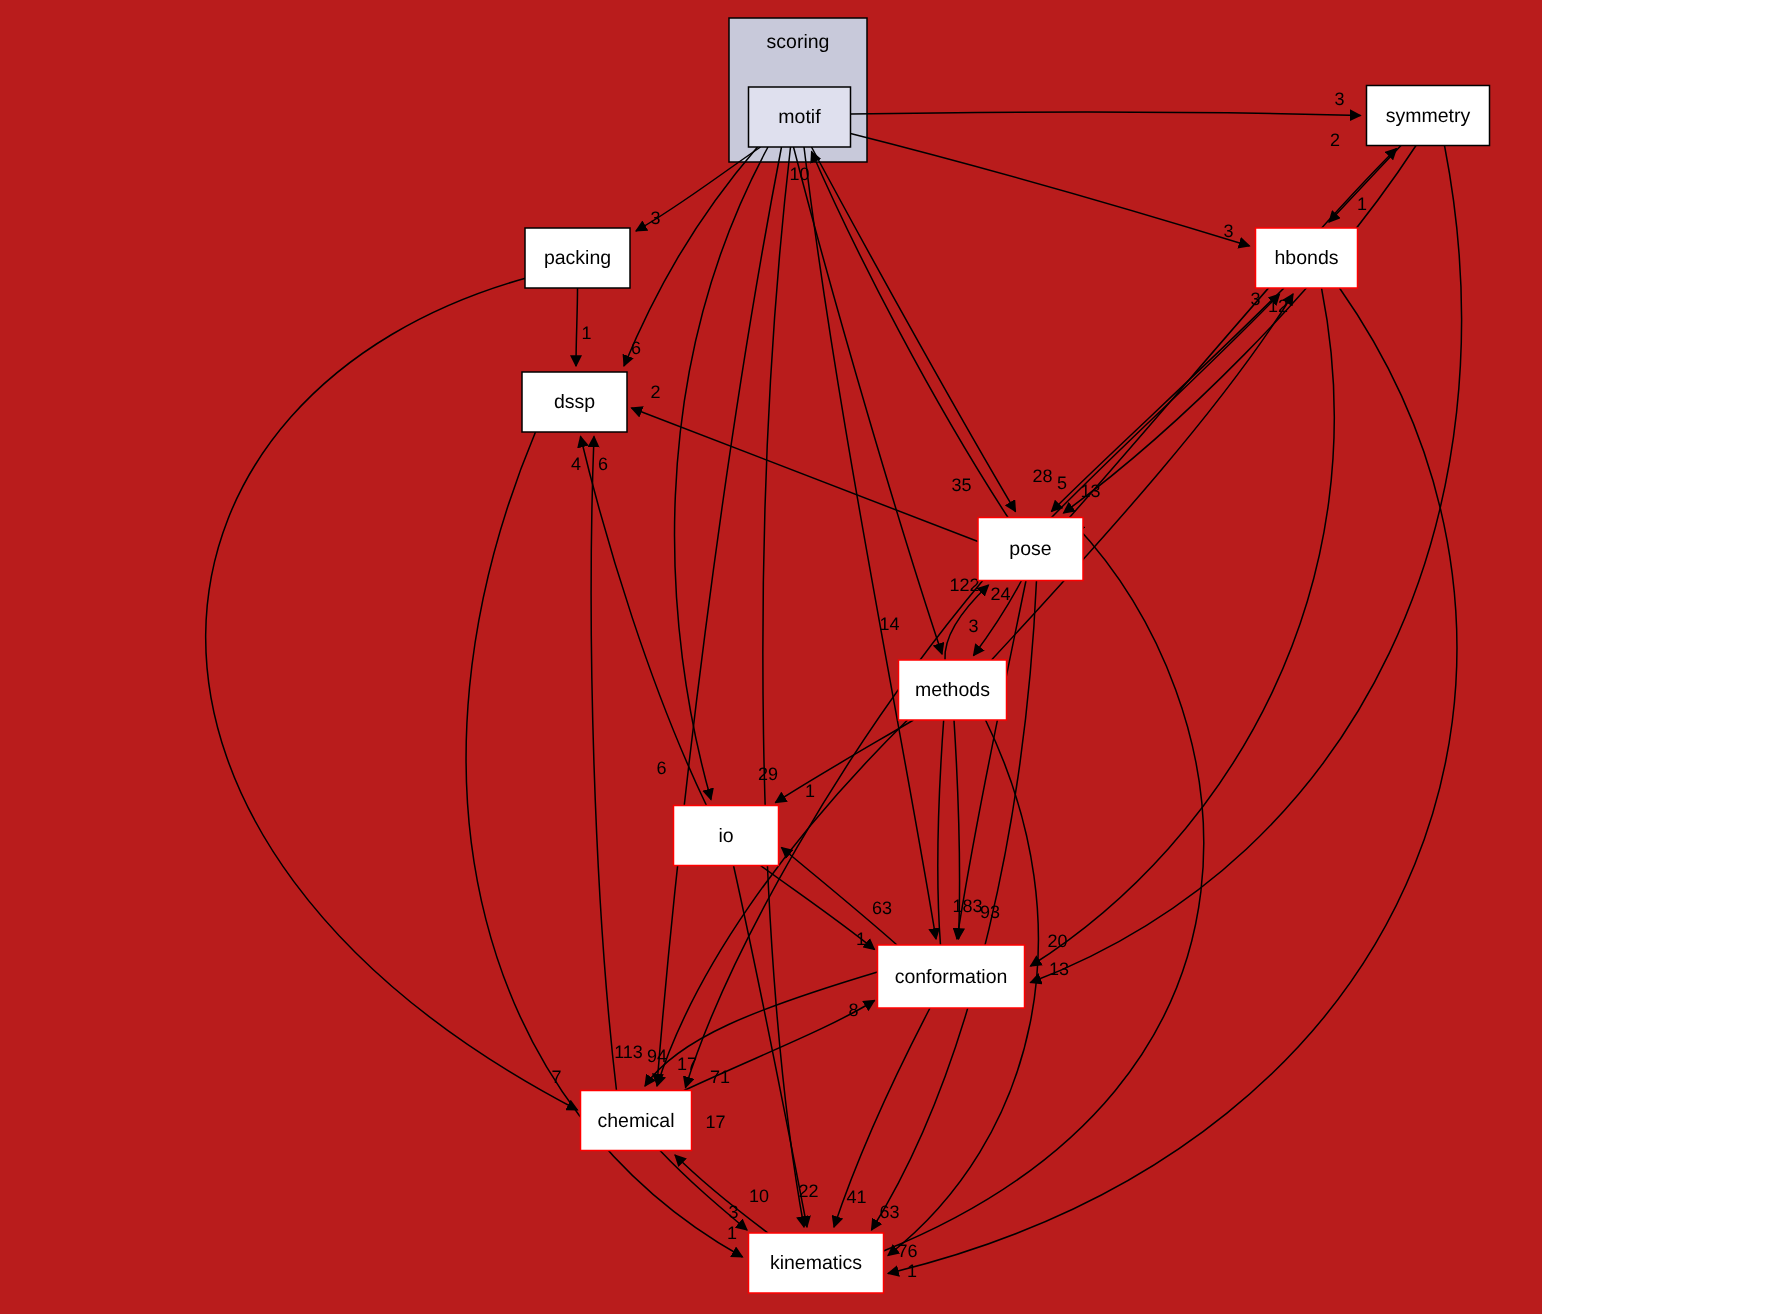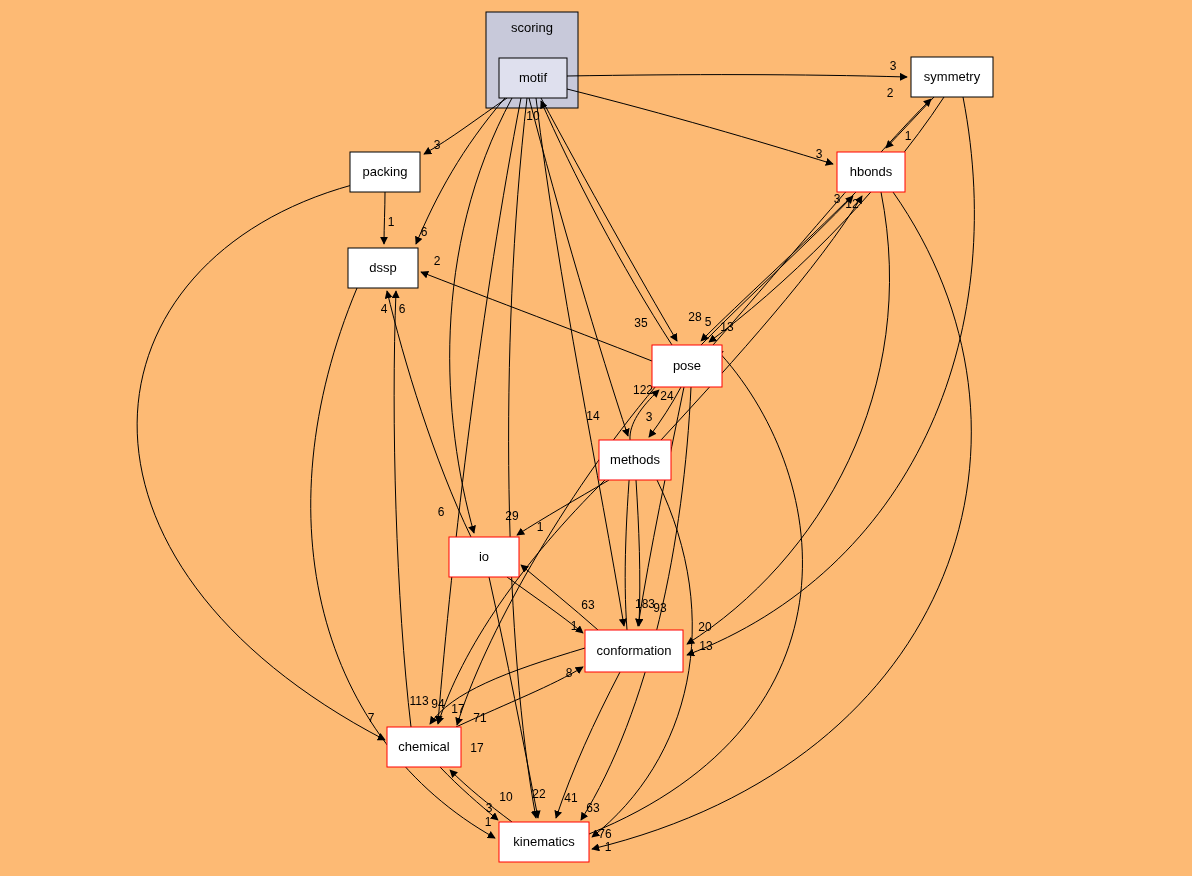--- a/index.html
+++ b/index.html
@@ -3,23 +3,23 @@
 <meta charset="utf-8">
 <style>
   html, body {
     margin: 0;
     padding: 0;
     background: #ffffff;
     font-family: "Liberation Sans", sans-serif;
   }
   .stage {
     position: relative;
-    width: 1192px;
+    width: 1028px;
     height: 876px;
-    background: #fdba74;
+    background: #b91c1c;
     overflow: hidden;
   }
   svg { display: block; }
   .nlabel {
     font-family: "Liberation Sans", sans-serif;
     font-size: 13px;
     fill: #000000;
     text-anchor: middle;
   }
   .clabel {

